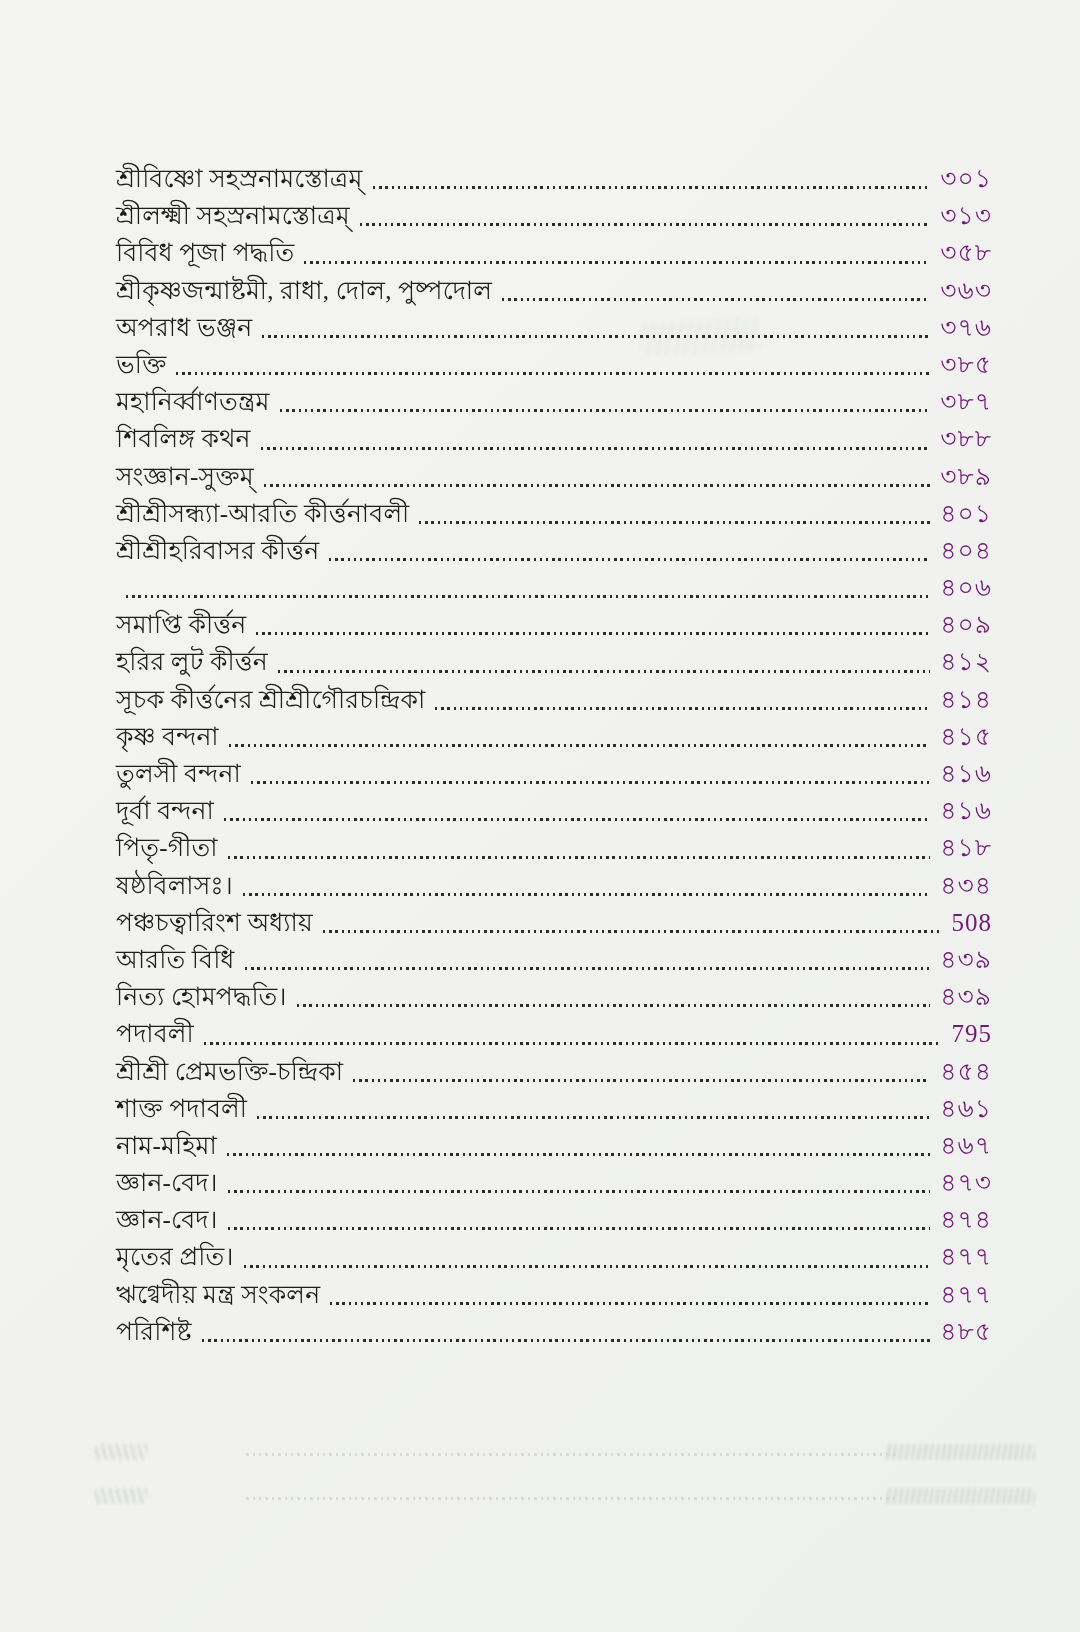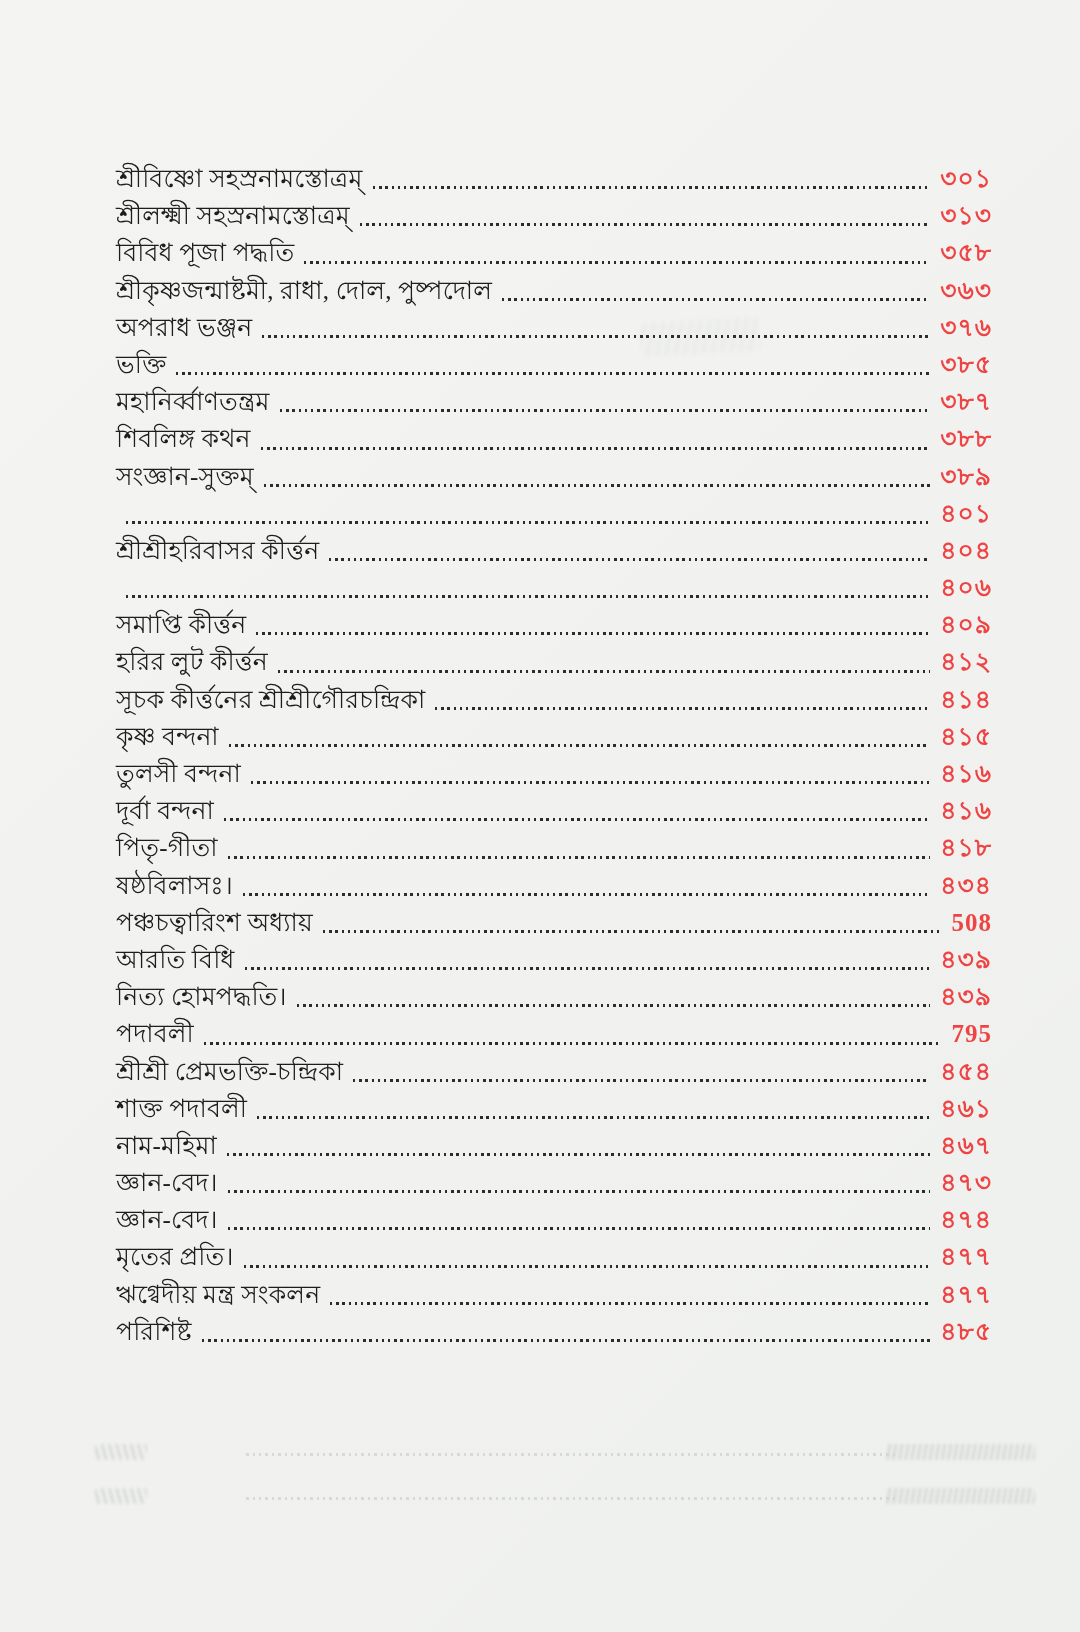--- a/index.html
+++ b/index.html
@@ -43,23 +43,22 @@
     align-self: flex-end;
     height: 3px;
     margin: 0 10px 8px 10px;
     background-image: repeating-linear-gradient(to right, #2c2c2c 0px, #2c2c2c 2.4px, transparent 2.4px, transparent 6.2px);
     background-size: 100% 3px;
     background-repeat: no-repeat;
     min-width: 20px;
   }
   .pagenum {
     flex: 0 0 auto;
-    color: #ef4444;
+    color: #701a75;
     letter-spacing: 1px;
-    font-weight: bold;
   }
   
   .ghost {
     position: absolute;
     left: 95px;
     right: 45px;
     height: 20px;
     opacity: 0.16;
     filter: blur(0.6px);
     transform: scaleX(-1);
@@ -164,20 +163,21 @@
     <span class="pagenum">৩৮৮</span>
   </div>
 
   <div class="row">
     <span class="title">সংজ্ঞান-সুক্তম্</span>
     <span class="leader"></span>
     <span class="pagenum">৩৮৯</span>
   </div>
 
   <div class="row">
+    <span class="title">শ্রীশ্রীসন্ধ্যা-আরতি কীর্ত্তনাবলী</span>
     <span class="leader"></span>
     <span class="pagenum">৪০১</span>
   </div>
 
   <div class="row">
     <span class="title">শ্রীশ্রীহরিবাসর কীর্ত্তন</span>
     <span class="leader"></span>
     <span class="pagenum">৪০৪</span>
   </div>
 

